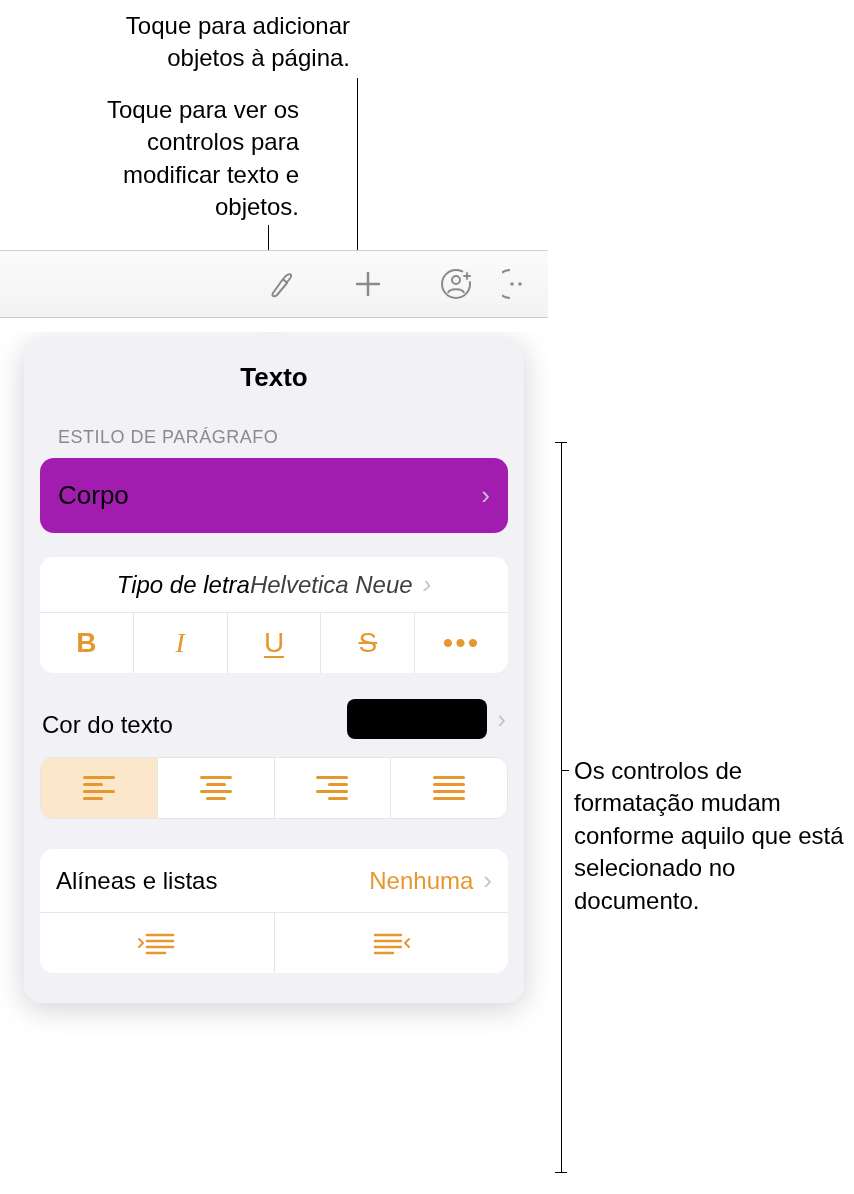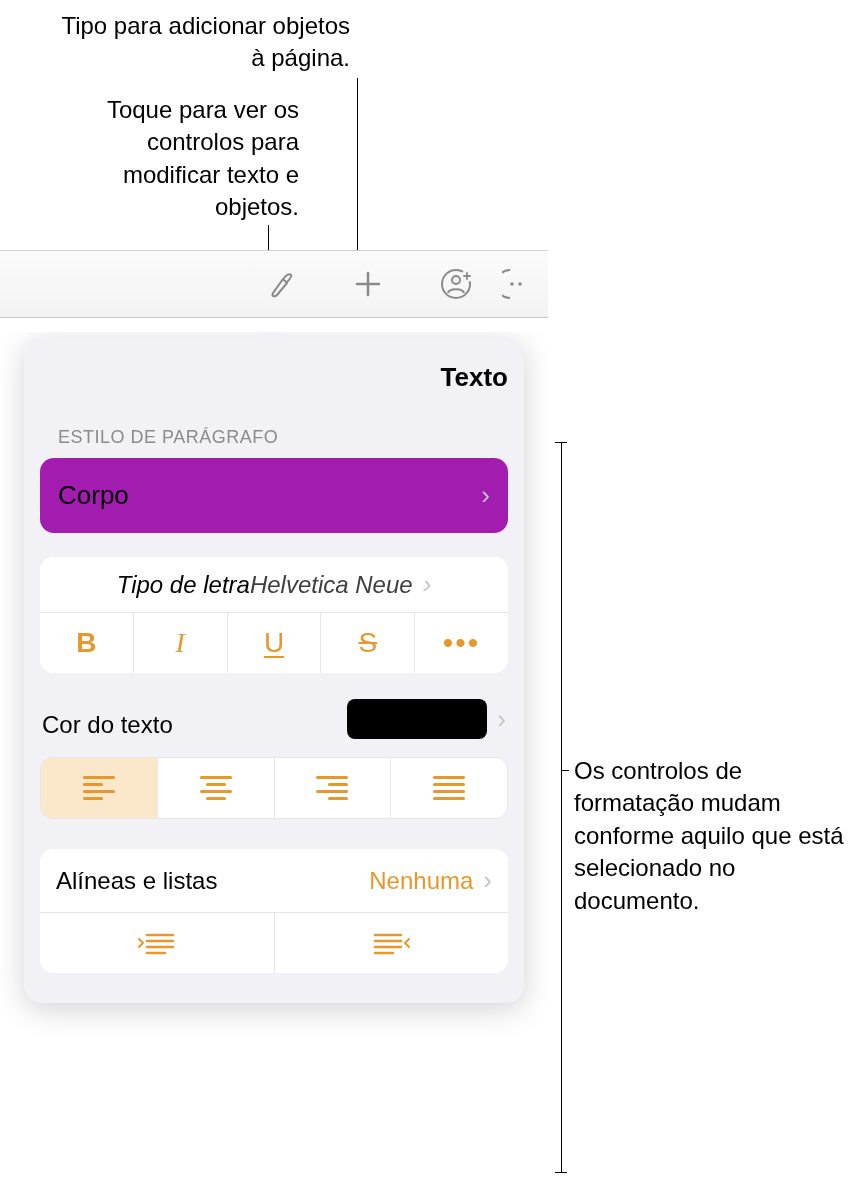--- a/index.html
+++ b/index.html
@@ -61,21 +61,21 @@
     position: absolute;
     top: -12px;
     left: 235px;
     width: 24px;
     height: 24px;
     background: #f2f2f6;
     transform: rotate(45deg);
     border-top-left-radius: 4px;
   }
   .panel-title {
-    text-align: right;
+    text-align: center;
     font-size: 26px;
     font-weight: 600;
     margin-bottom: 34px;
     color: #000;
   }
   .section-label {
     font-size: 18px;
     color: #8a8a8f;
     letter-spacing: 0.5px;
     margin-bottom: 10px;
@@ -246,21 +246,21 @@
     left: 0;
     width: 548px;
     height: 862px;
     overflow: hidden;
   }
   svg { display: block; }
 </style>
 </head>
 <body>
 
-<div class="callout" style="top:10px; left:50px; width:300px;">Tipo para adicionar objetos à página.</div>
+<div class="callout" style="top:10px; left:50px; width:300px;">Toque para adicionar objetos à página.</div>
 <div class="callout" style="top:94px; left:50px; width:249px;">Toque para ver os controlos para modificar texto e objetos.</div>
 <div class="callout callout-left" style="top:755px; left:574px; width:270px;">Os controlos de formatação mudam conforme aquilo que está selecionado no documento.</div>
 
 <div class="callout-line" style="left:357px; top:78px; width:1px; height:180px;"></div>
 <div class="callout-line" style="left:268px; top:225px; width:1px; height:33px;"></div>
 <div class="callout-line" style="left:561px; top:442px; width:1px; height:730px;"></div>
 <div class="callout-line" style="left:555px; top:442px; width:12px; height:1px;"></div>
 <div class="callout-line" style="left:555px; top:1172px; width:12px; height:1px;"></div>
 <div class="callout-line" style="left:561px; top:770px; width:8px; height:1px;"></div>
 

